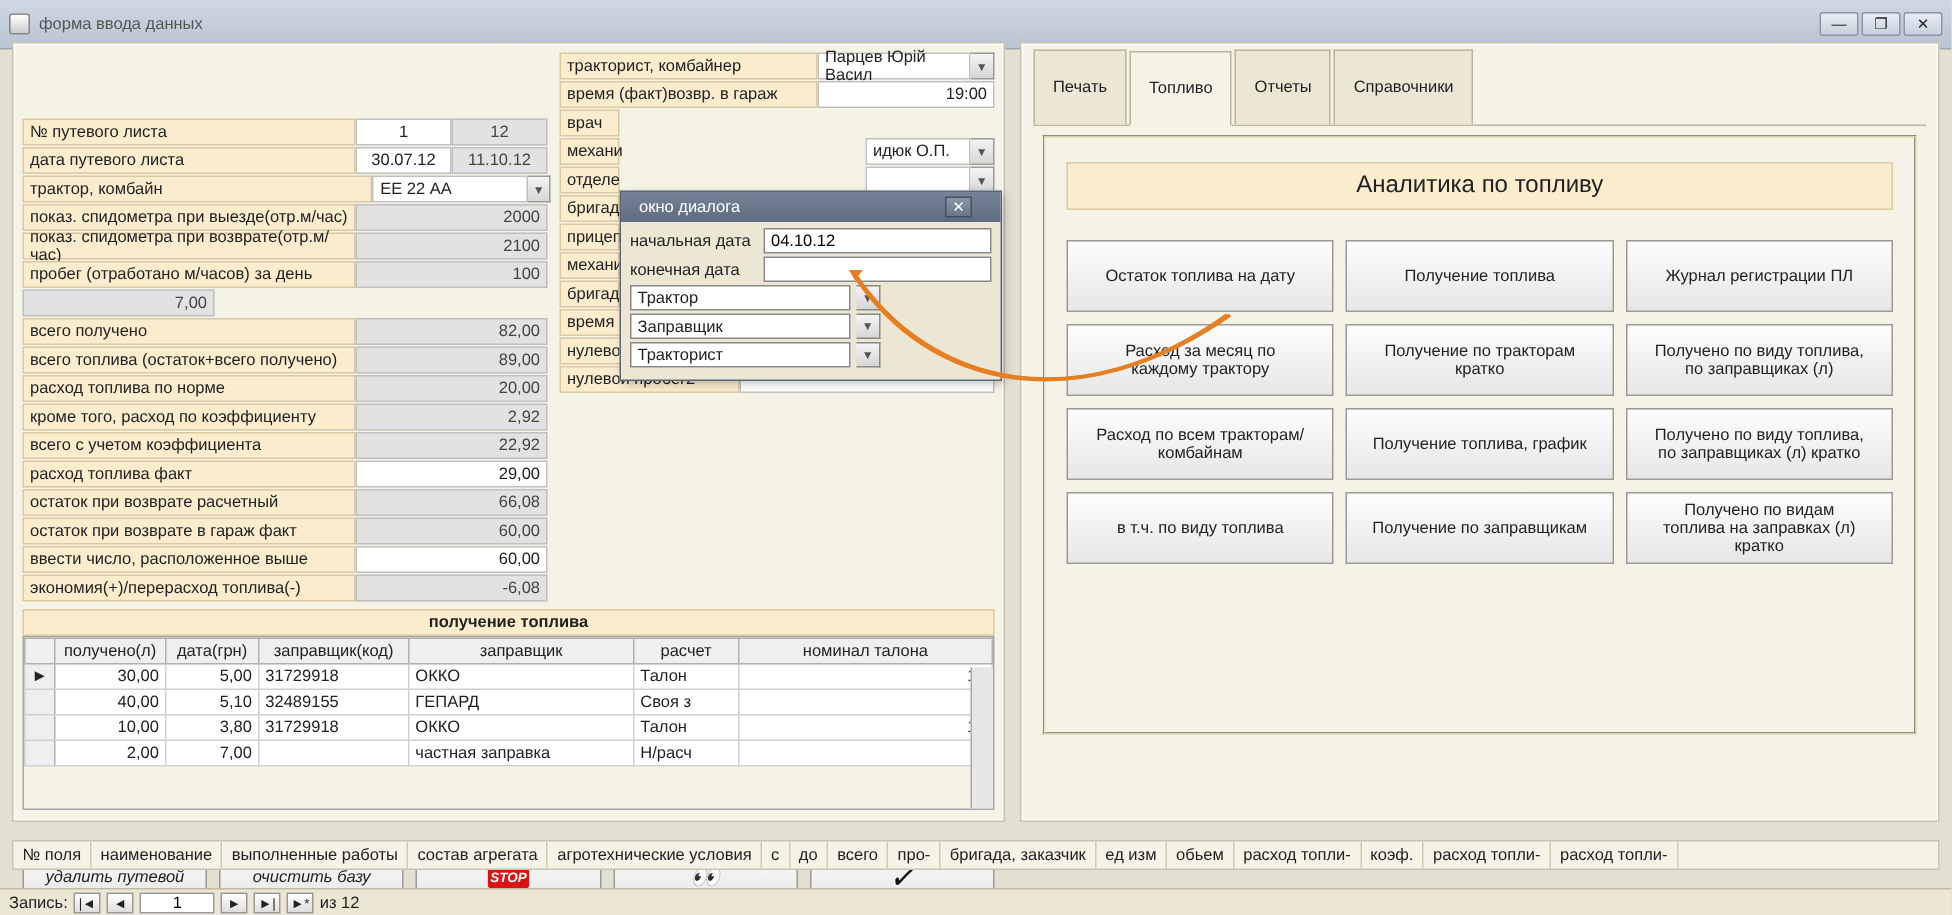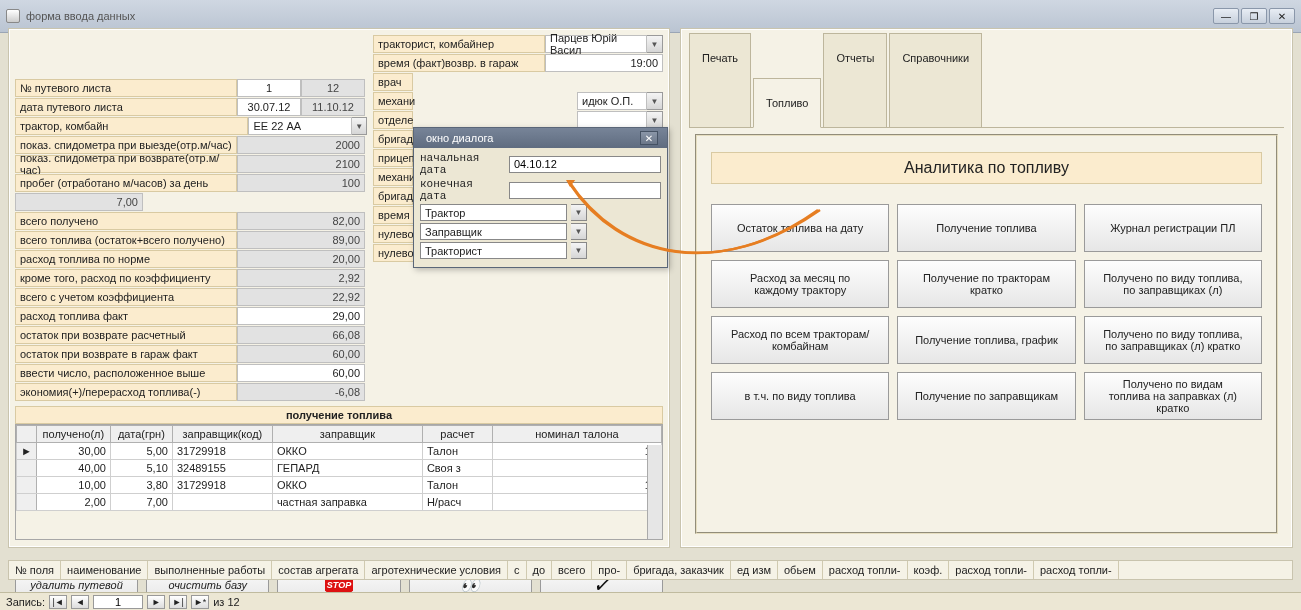--- a/index.html
+++ b/index.html
@@ -136,21 +136,21 @@
   
   .tabs { display:flex; gap:2px; border-bottom:1px solid #bdb69c; margin-bottom:6px; }
   .tab {
     padding: 18px 12px;
     background: #ece7d4;
     border: 1px solid #bdb69c;
     border-bottom: none;
     cursor: pointer;
     font-size: 11px;
   }
-  .tab.active { background: #f5f2e6; border-bottom: 1px solid #f5f2e6; position:relative; top:1px;margin-top:44px; }
+  .tab.active { background: #f5f2e6; border-bottom: 1px solid #f5f2e6; position:relative; top:1px; }
 
   .analytics-frame {
     border: 2px groove #e6dec0;
     padding: 16px 14px 14px 14px;
     margin: 6px;
     height: 400px;
   }
   .analytics-title {
     background: #fbecce;
     border: 1px solid #d9caa2;
@@ -218,31 +218,31 @@
     width: 255px;
     background: #ece7d4;
     border: 1px solid #5a6678;
     box-shadow: 2px 2px 6px rgba(0,0,0,.25);
     z-index: 50;
   }
   .dialog .dtitle {
     height: 20px;
     background: linear-gradient(#778498,#5f6c80);
     color: #fff;
-    display:flex;align-items:center;gap:6px;padding:0 9px 0 6px;
+    display:flex;align-items:center;gap:6px;padding:0 19px 0 6px;
     font-size:11px;
   }
   .dialog .dtitle .dclose {
     margin-left:auto;width:18px;height:14px;border:1px solid #455264;
     background:linear-gradient(#8a96a8,#6b7789);
     display:flex;align-items:center;justify-content:center;cursor:pointer;color:#fff;font-size:10px;
   }
   .dialog .dbody { padding: 4px 6px 6px 6px; }
   .drow { display:flex;align-items:center;gap:4px;margin-bottom:2px; }
-  .drow .dl { width:100px;font-family:Liberation Mono, monospace; }
+  .drow .dl { width:100px; }
   .drow input, .drow .dsel {
     flex:1; height:17px; border:1px solid #888; background:#fff;
     font-size:11px; padding:0 4px;
   }
   .drow .dd2 {
     width:16px;height:17px;border:1px solid #888;border-left:none;
     background:linear-gradient(#f4f4f4,#d6d6d6);
     display:flex;align-items:center;justify-content:center;font-size:8px;color:#555;cursor:pointer;
   }
   .drow .dsel { display:flex;align-items:center; }

